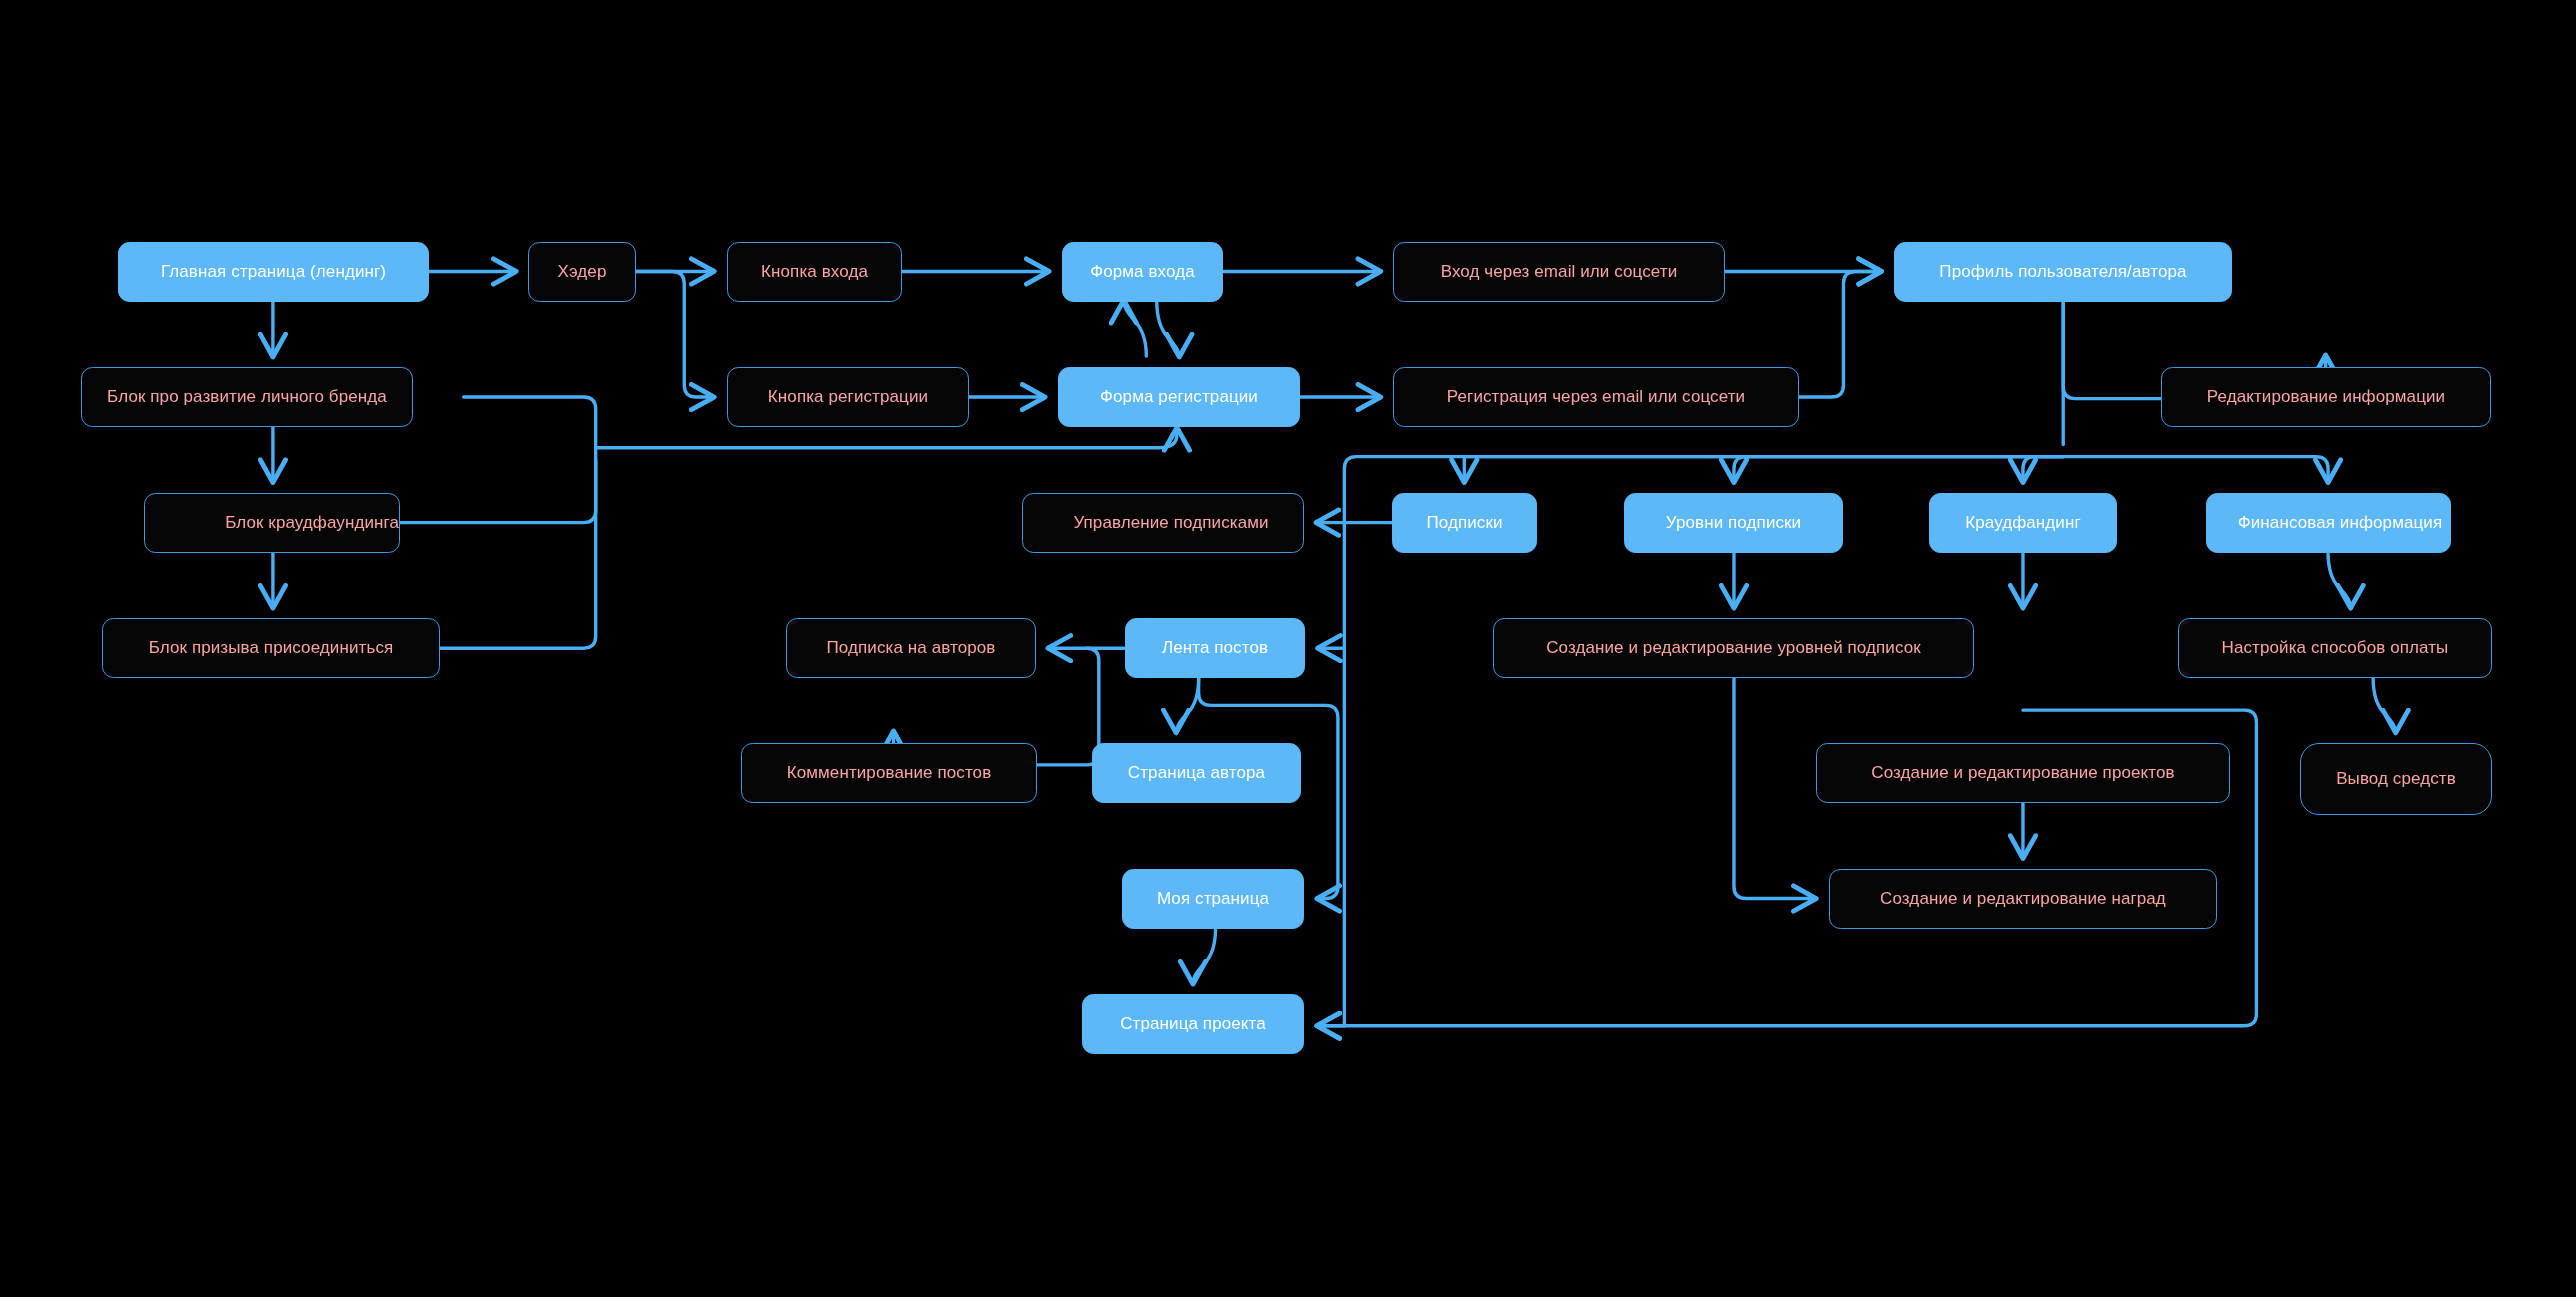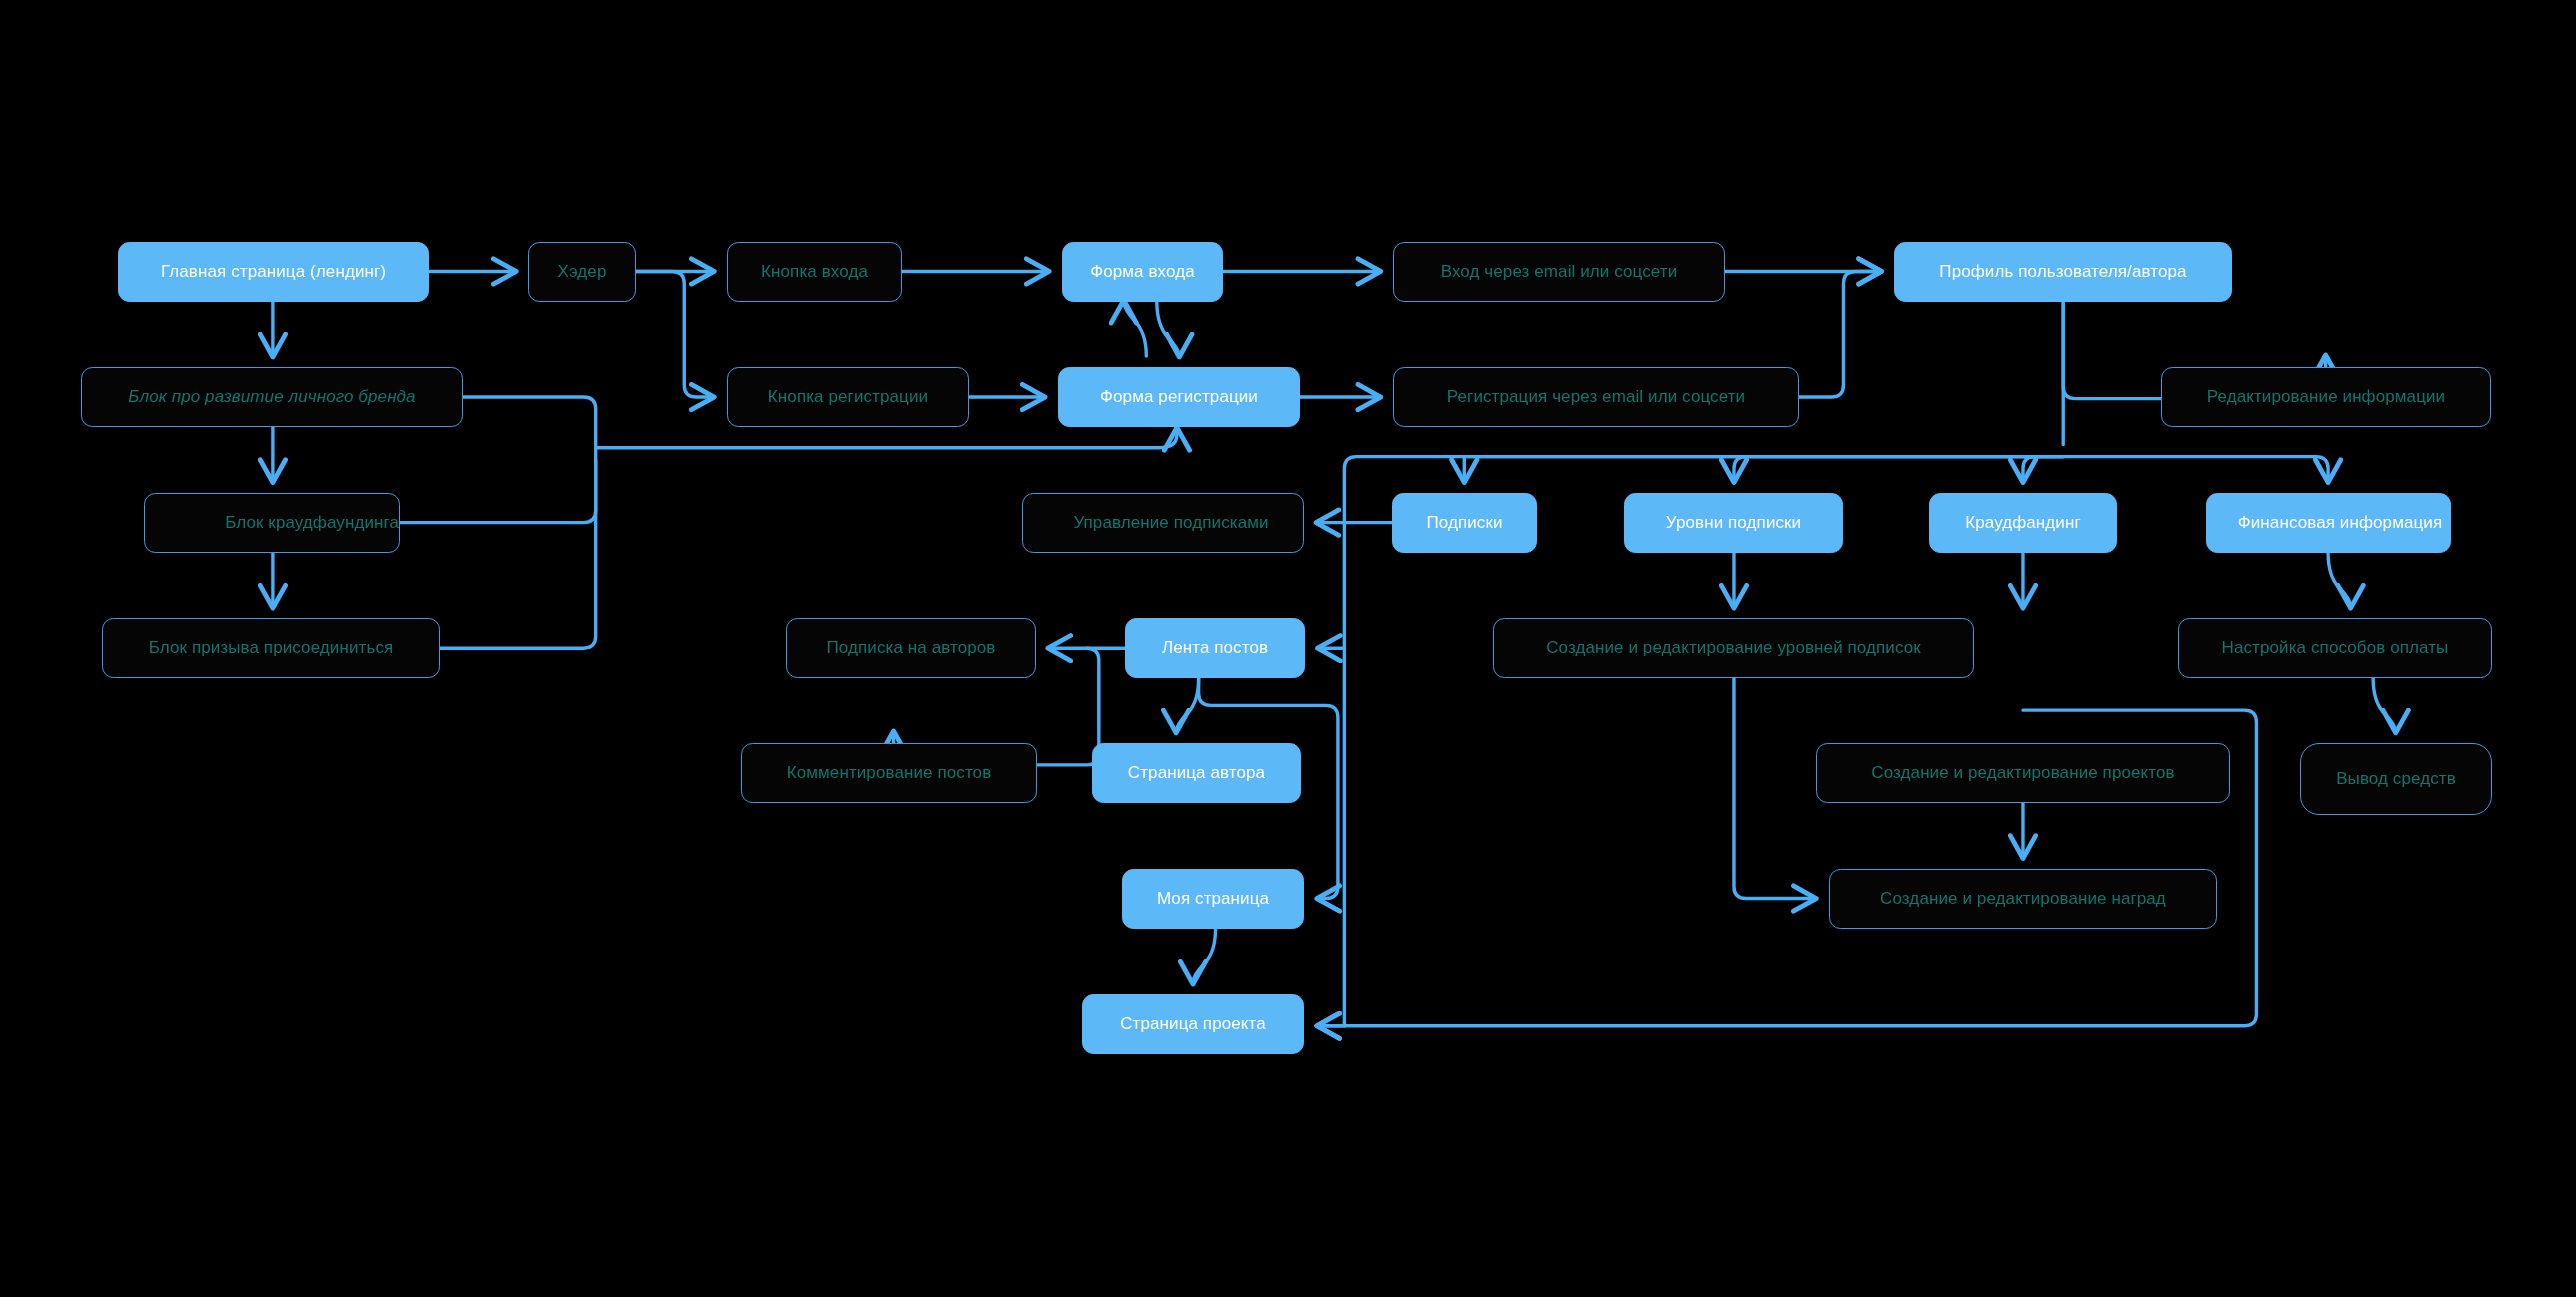--- a/index.html
+++ b/index.html
@@ -41,21 +41,21 @@
     white-space: nowrap;
     user-select: none;
   }
   .node.primary {
     background: #5cb8f7;
     color: #ffffff;
     border: 0.8px solid #5cb8f7;
   }
   .node.secondary {
     background: #050505;
-    color: #0f766e;
+    color: #fca5a5;
     border: 1.3px solid #3f9ae0;
   }
   .node-label {
     pointer-events: none;
   }
 </style>
 </head>
 <body>
 
 <div id="canvas">
@@ -154,21 +154,21 @@
   <div class="node primary" style="left:1062px; top:242px;  width:161px; height:60px;">
       <span class="node-label">Форма входа</span>
     </div>
   <div class="node secondary" style="left:1393px; top:242px;  width:332px; height:60px;">
       <span class="node-label">Вход через email или соцсети</span>
     </div>
   <div class="node primary" style="left:1894px; top:242px;  width:338px; height:60px;">
       <span class="node-label">Профиль пользователя/автора</span>
     </div>
 
-  <div class="node secondary" style="left:81px;  top:367px;  width:382px; height:60px;font-style:italic;">
+  <div class="node secondary" style="left:81px;  top:367px;  width:332px; height:60px;">
       <span class="node-label">Блок про развитие личного бренда</span>
     </div>
   <div class="node secondary" style="left:727px;  top:367px;  width:242px; height:60px;">
       <span class="node-label">Кнопка регистрации</span>
     </div>
   <div class="node primary" style="left:1058px; top:367px;  width:242px; height:60px;">
       <span class="node-label">Форма регистрации</span>
     </div>
   <div class="node secondary" style="left:1393px; top:367px;  width:406px; height:60px;">
       <span class="node-label">Регистрация через email или соцсети</span>

